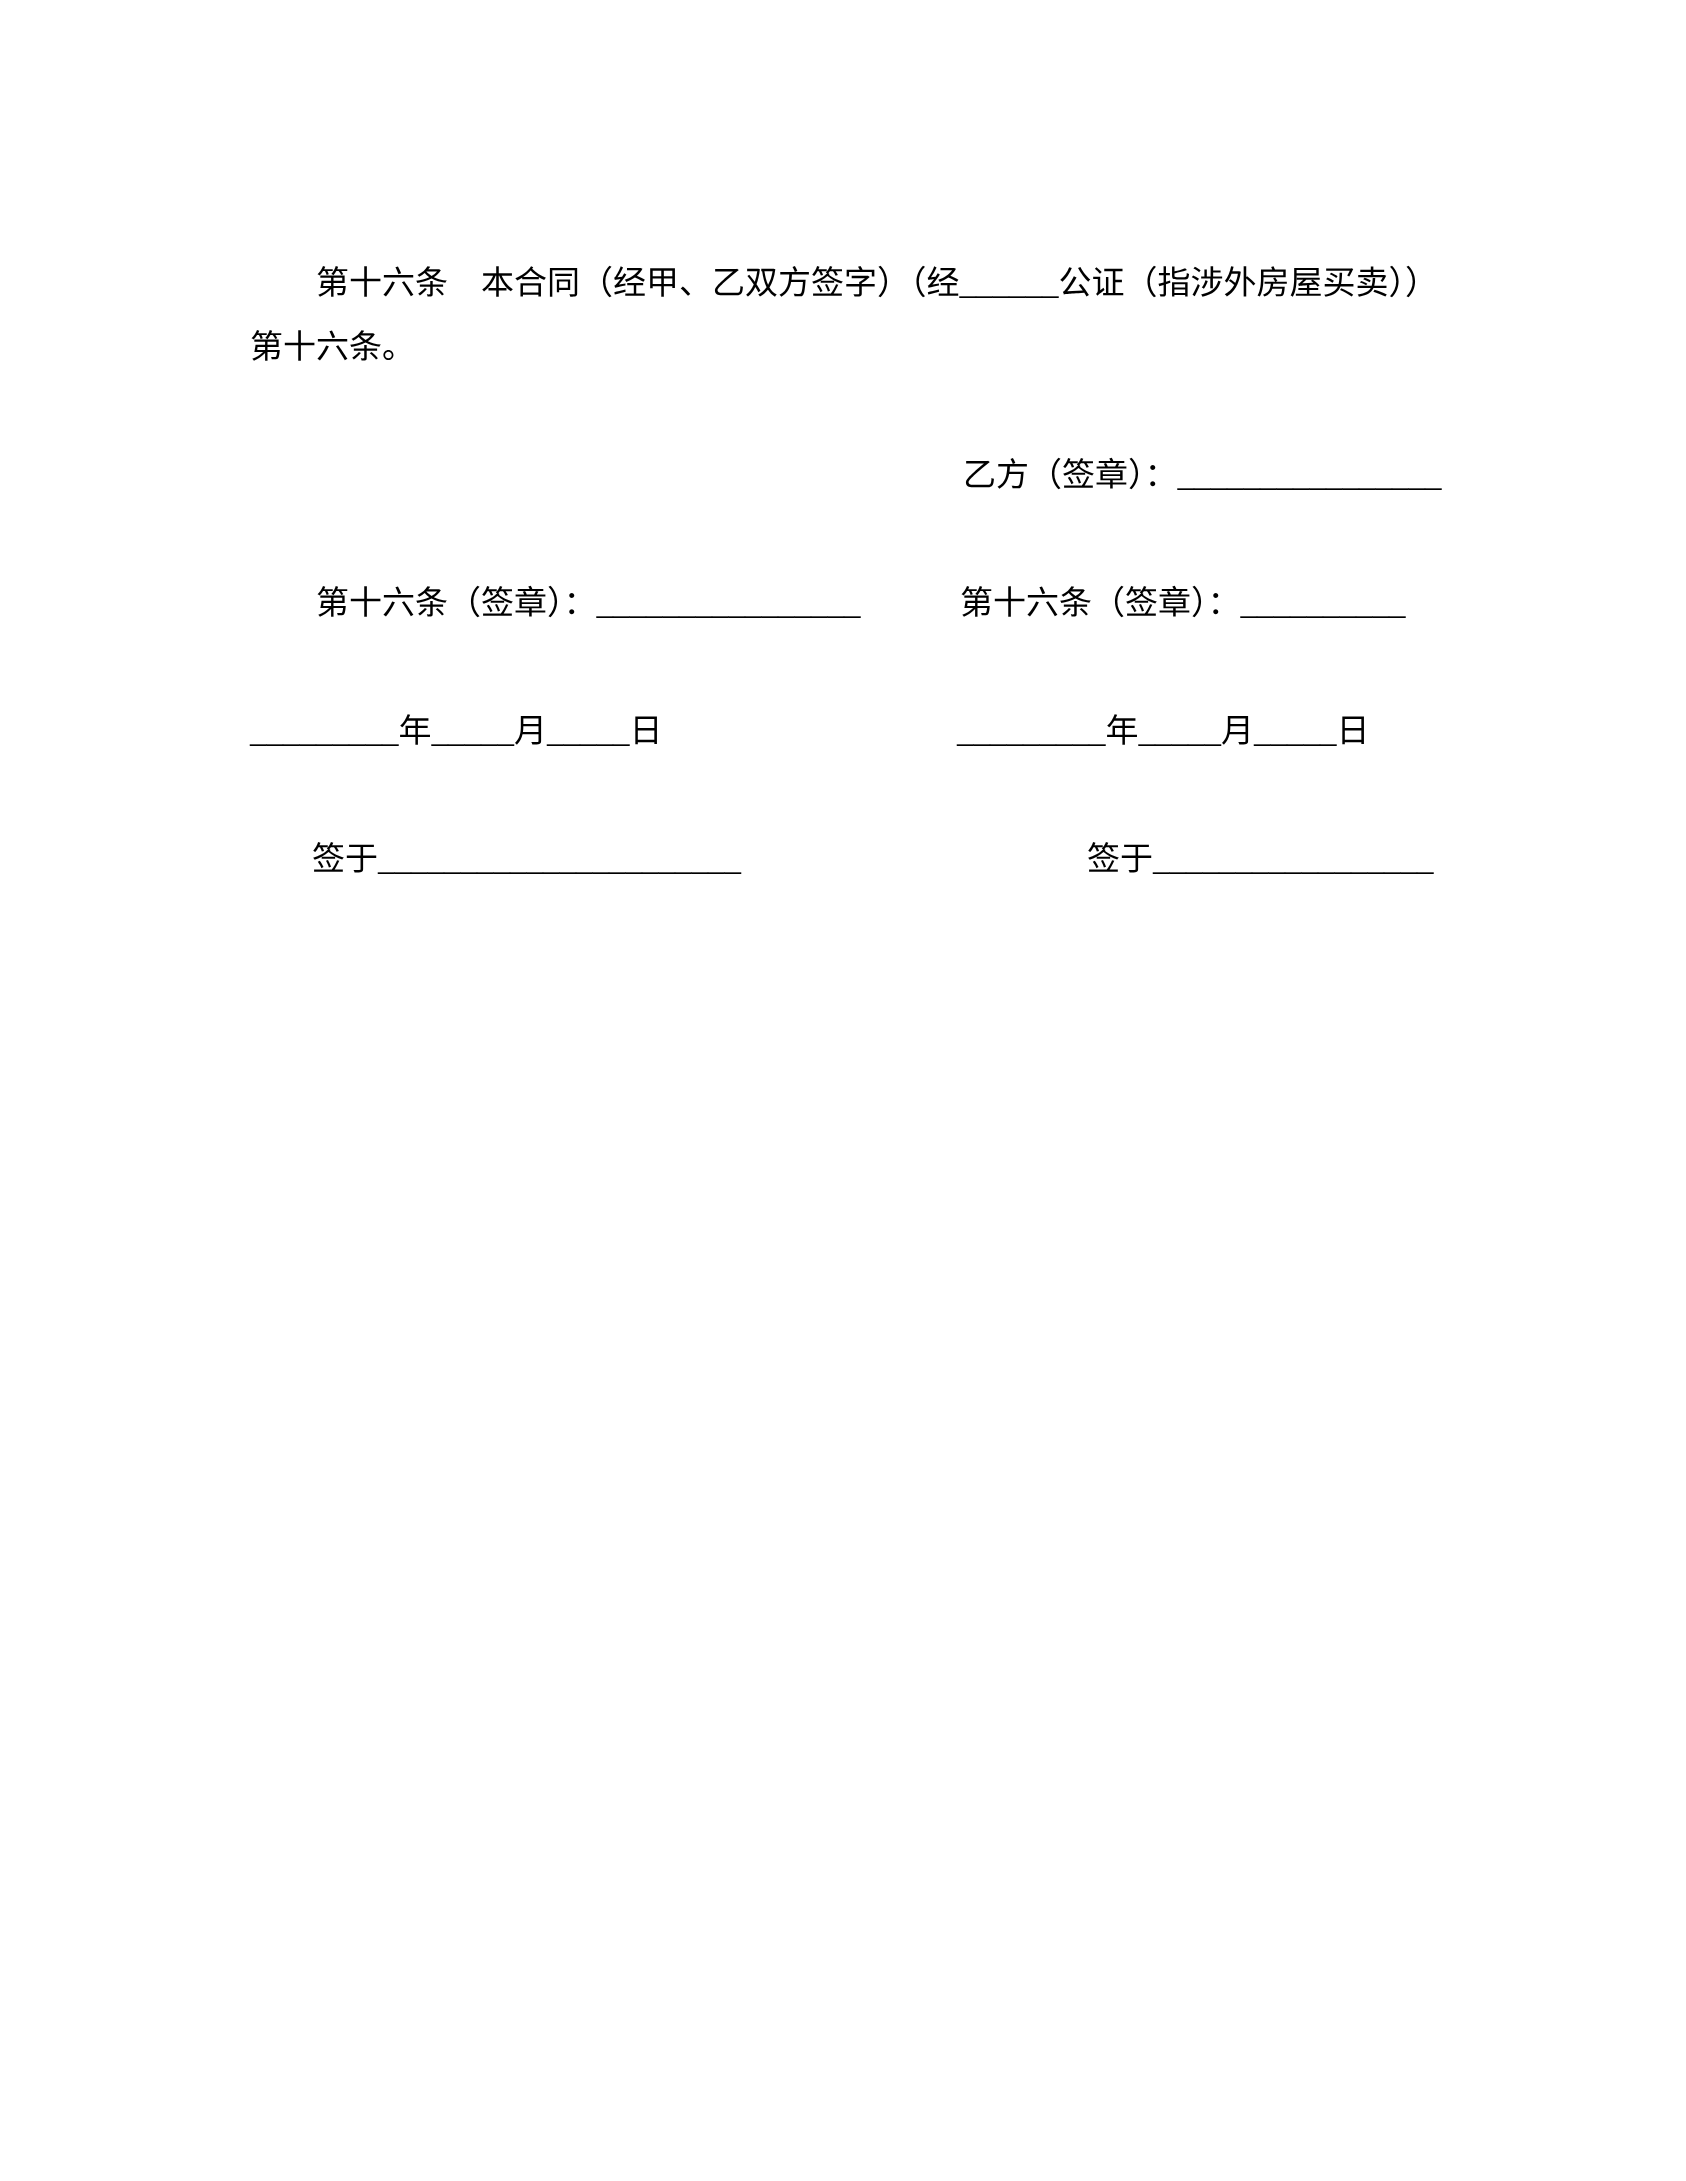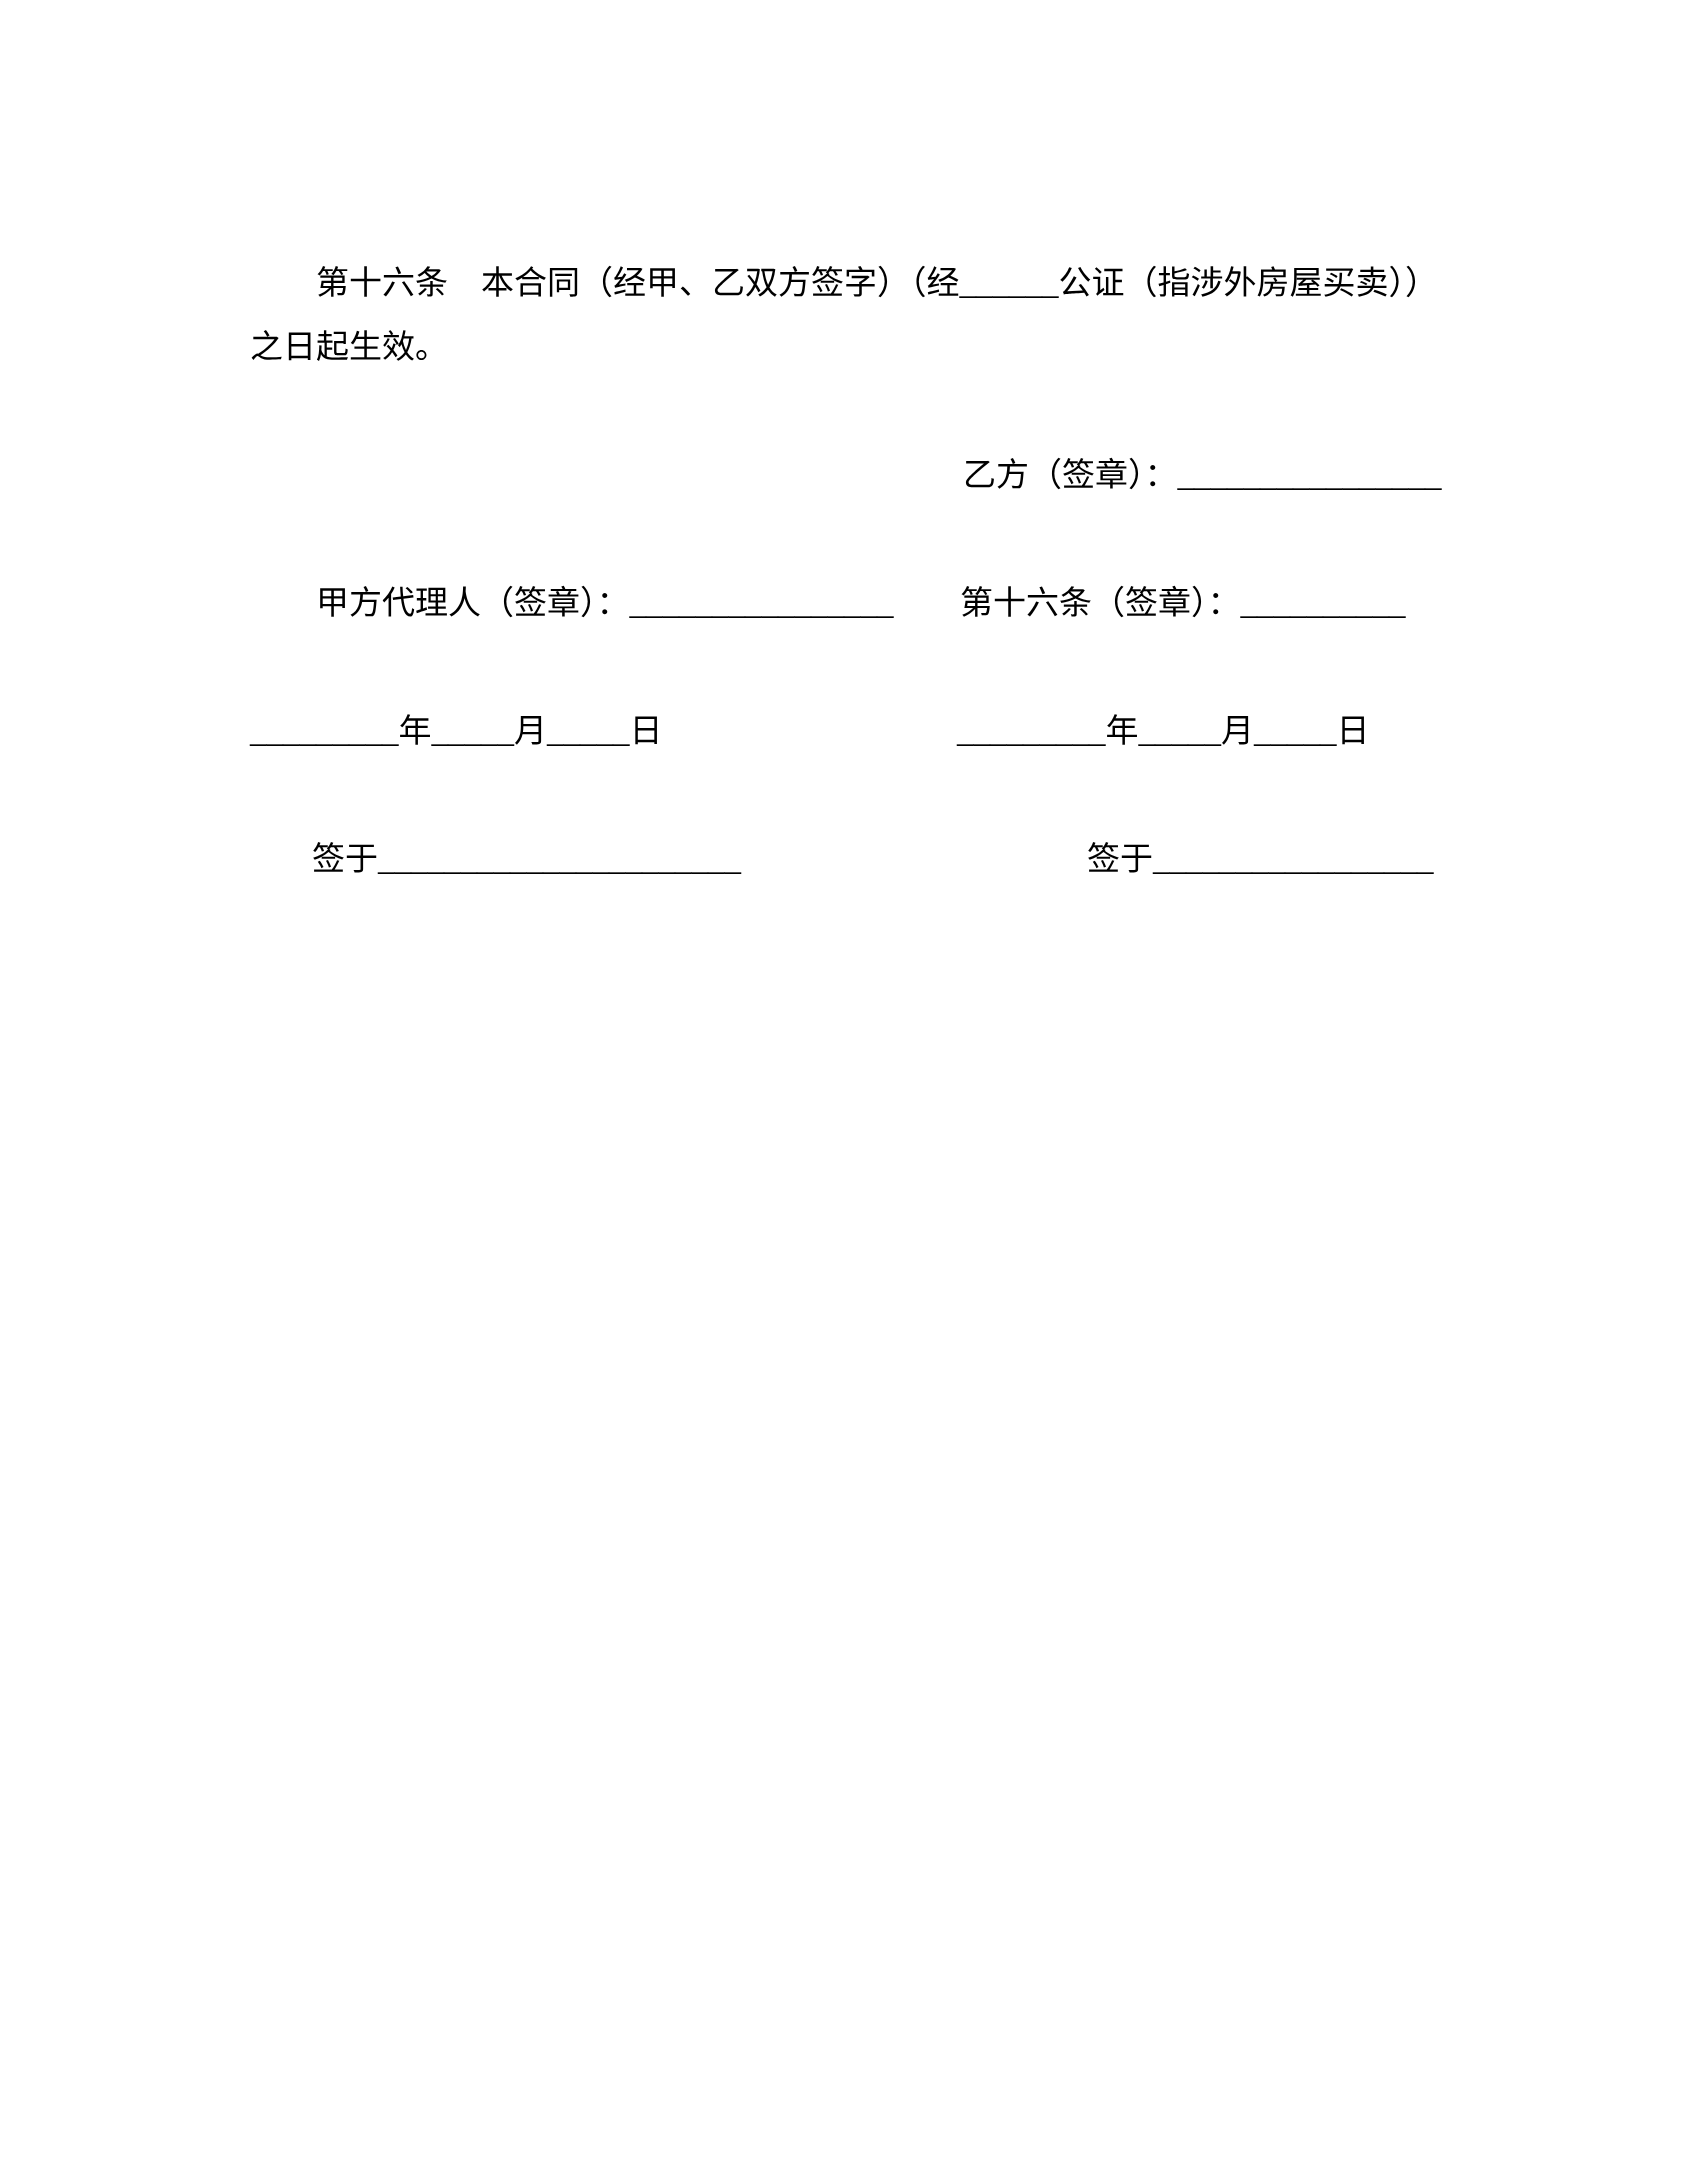--- a/index.html
+++ b/index.html
@@ -52,30 +52,30 @@
   .row-signed .cell-left  { left: 62px; }
   .row-signed .cell-right { left: 829px; margin-left: 8px; }
 </style>
 </head>
 <body>
 
 <div class="page">
 
   <p class="para">
     <span class="line indent">第十六条　本合同（经甲、乙双方签字）（经______公证（指涉外房屋买卖））</span>
-    <span class="line">之日起生效。</span>
+    <span class="line">第十六条。</span>
   </p>
 
 
   <div class="sig-row row-seal">
     <span class="cell cell-right">乙方（签章）：________________</span>
   </div>
 
   <div class="sig-row row-agent">
-    <span class="cell cell-left">甲方代理人（签章）：________________</span>
+    <span class="cell cell-left">第十六条（签章）：________________</span>
     <span class="cell cell-right">第十六条（签章）：__________</span>
   </div>
 
   <div class="sig-row row-date">
     <span class="cell cell-left">_________年_____月_____日</span>
     <span class="cell cell-right">_________年_____月_____日</span>
   </div>
 
   <div class="sig-row row-signed">
     <span class="cell cell-left">签于______________________</span>

